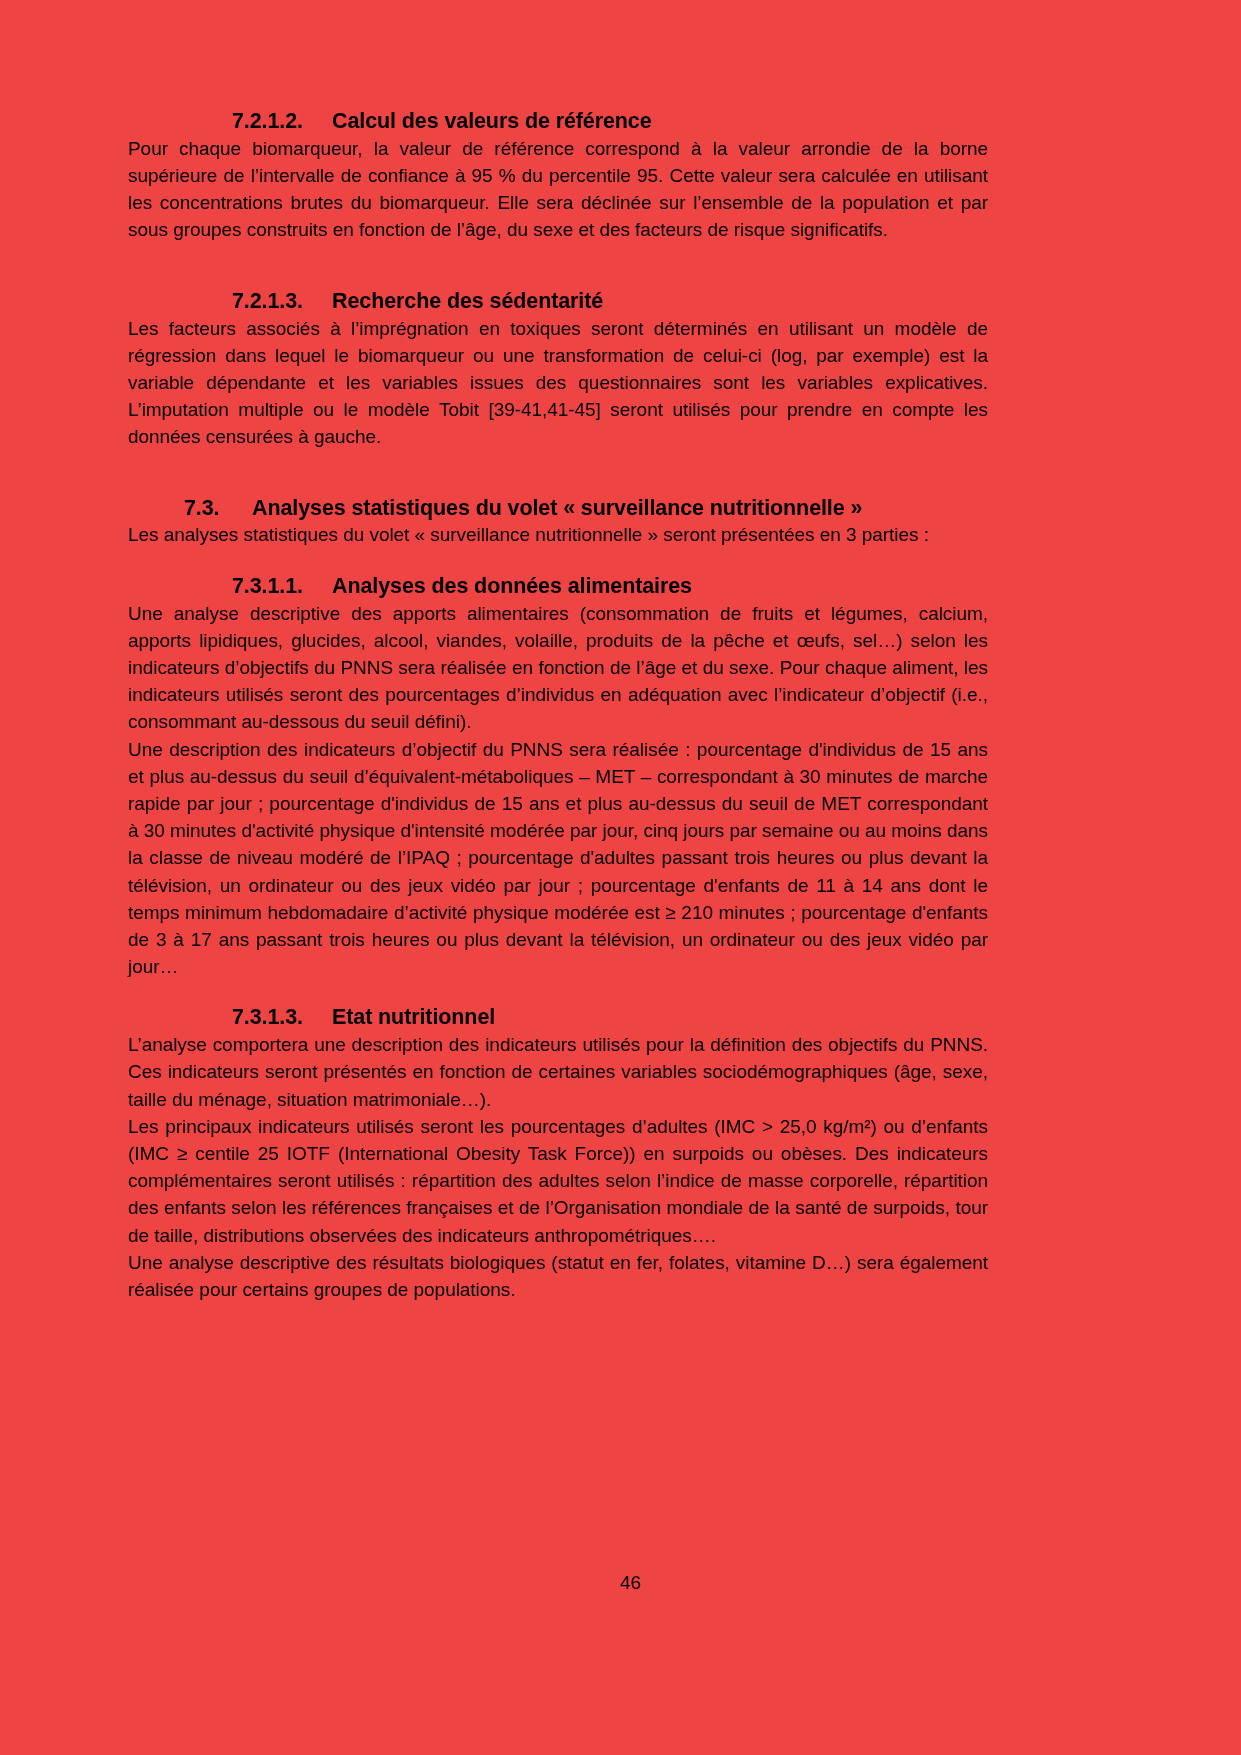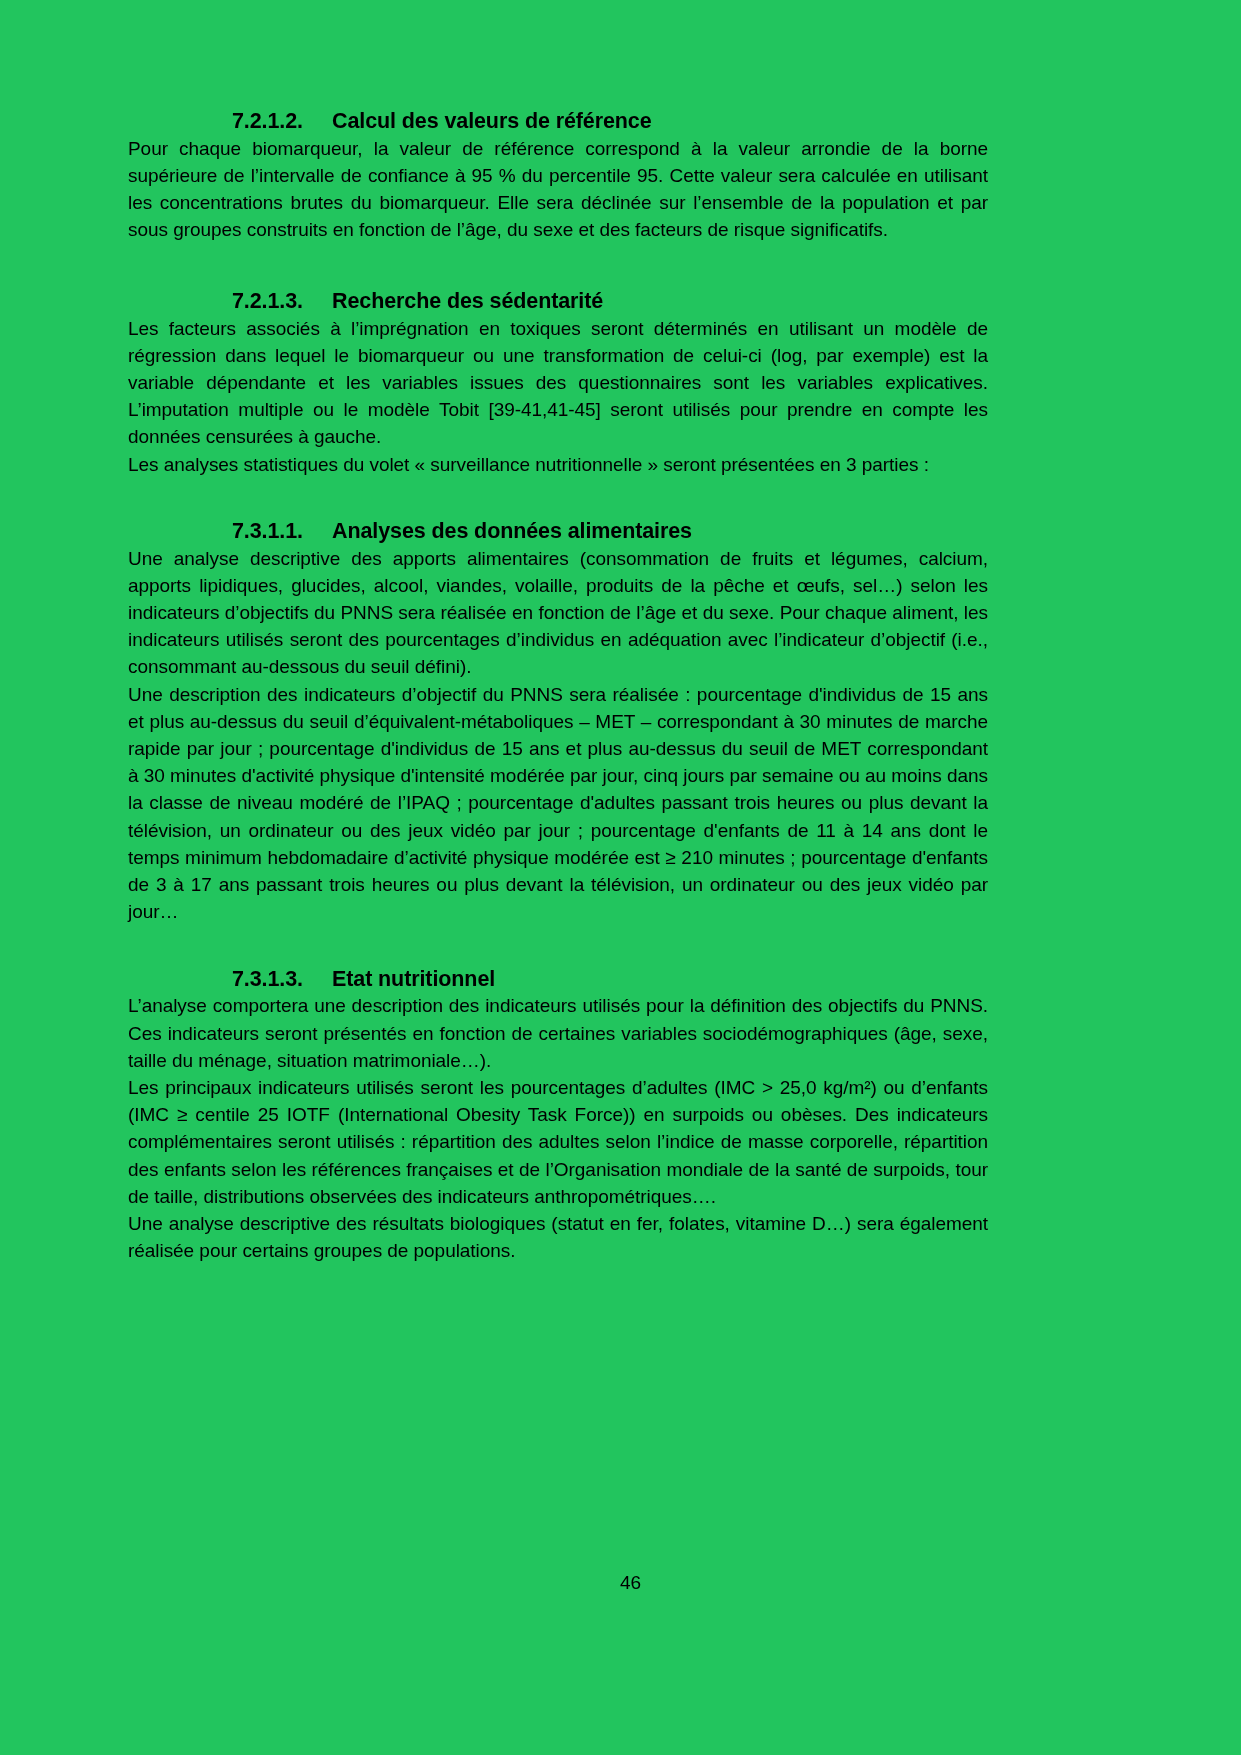--- a/index.html
+++ b/index.html
@@ -10,21 +10,21 @@
   }
   body {
     font-family: "Liberation Sans Narrow", "Liberation Sans", sans-serif;
     color: #000000;
   }
   .page {
     position: relative;
     width: 1241px;
     height: 1755px;
     margin: 0 auto;
-    background: #22c55e;
+    background: #ef4444;
     box-sizing: border-box;
     overflow: hidden;
   }
   .content {
     position: absolute;
     left: 128px;
     top: 108px;
     width: 860px;
   }
   
@@ -46,21 +46,21 @@
     flex: 0 0 auto;
     white-space: nowrap;
   }
   
   .h-lvl4 { padding-left: 104px; }
   .h-lvl4 .num { width: 100px; }
   .h-lvl2 { padding-left: 56px; }
   .h-lvl2 .num { width: 68px; }
 
   .h-gap-top-lg { margin-top: 44px; }
-  .h-gap-top-md { margin-top: 40px; }
+  .h-gap-top-md { margin-top: 24px; }
 
   p.body {
     margin: 0;
     padding: 0;
     font-size: 19px;
     line-height: 27.2px;
     text-align: justify;
     text-justify: inter-word;
     font-stretch: condensed;
     letter-spacing: -0.05px;
@@ -95,20 +95,24 @@
       <span class="ttl">Calcul des valeurs de référence</span>
     </h3>
     <p class="body sp-after-head">Pour chaque biomarqueur, la valeur de référence correspond à la valeur arrondie de la borne supérieure de l’intervalle de confiance à 95 % du percentile 95. Cette valeur sera calculée en utilisant les concentrations brutes du biomarqueur. Elle sera déclinée sur l’ensemble de la population et par sous groupes construits en fonction de l’âge, du sexe et des facteurs de risque significatifs.</p>
 
     <h3 class="heading h-lvl4 h-gap-top-lg">
       <span class="num">7.2.1.3.</span>
       <span class="ttl">Recherche des sédentarité</span>
     </h3>
     <p class="body sp-after-head">Les facteurs associés à l’imprégnation en toxiques seront déterminés en utilisant un modèle de régression dans lequel le biomarqueur ou une transformation de celui-ci (log, par exemple) est la variable dépendante et les variables issues des questionnaires sont les variables explicatives. L’imputation multiple ou le modèle Tobit [39-41,41-45] seront utilisés pour prendre en compte les données censurées à gauche.</p>
 
+    <h2 class="heading h-lvl2 h-gap-top-lg">
+      <span class="num">7.3.</span>
+      <span class="ttl">Analyses statistiques du volet « surveillance nutritionnelle »</span>
+    </h2>
     <p class="body tight sp-block-lg">Les analyses statistiques du volet « surveillance nutritionnelle » seront présentées en 3 parties :</p>
 
     <h3 class="heading h-lvl4 h-gap-top-md">
       <span class="num">7.3.1.1.</span>
       <span class="ttl">Analyses des données alimentaires</span>
     </h3>
     <p class="body sp-after-head">Une analyse descriptive des apports alimentaires (consommation de fruits et légumes, calcium, apports lipidiques, glucides, alcool, viandes, volaille, produits de la pêche et œufs, sel…) selon les indicateurs d’objectifs du PNNS sera réalisée en fonction de l’âge et du sexe. Pour chaque aliment, les indicateurs utilisés seront des pourcentages d’individus en adéquation avec l’indicateur d’objectif (i.e., consommant au-dessous du seuil défini).</p>
 
     <p class="body sp-after-head">Une description des indicateurs d’objectif du PNNS sera réalisée : pourcentage d'individus de 15 ans et plus au-dessus du seuil d’équivalent-métaboliques – MET – correspondant à 30 minutes de marche rapide par jour ;  pourcentage d'individus de 15 ans et plus au-dessus du seuil de MET correspondant à 30 minutes d'activité physique d'intensité modérée par jour, cinq jours par semaine ou au moins dans la classe de niveau modéré de l’IPAQ ; pourcentage d'adultes passant trois heures ou plus devant la télévision, un ordinateur ou des jeux vidéo par jour ; pourcentage d'enfants de 11 à 14 ans dont le temps minimum hebdomadaire d’activité physique modérée est ≥ 210 minutes ; pourcentage d'enfants de 3 à 17 ans passant trois heures ou plus devant la télévision, un ordinateur ou des jeux vidéo par jour…</p>
 

